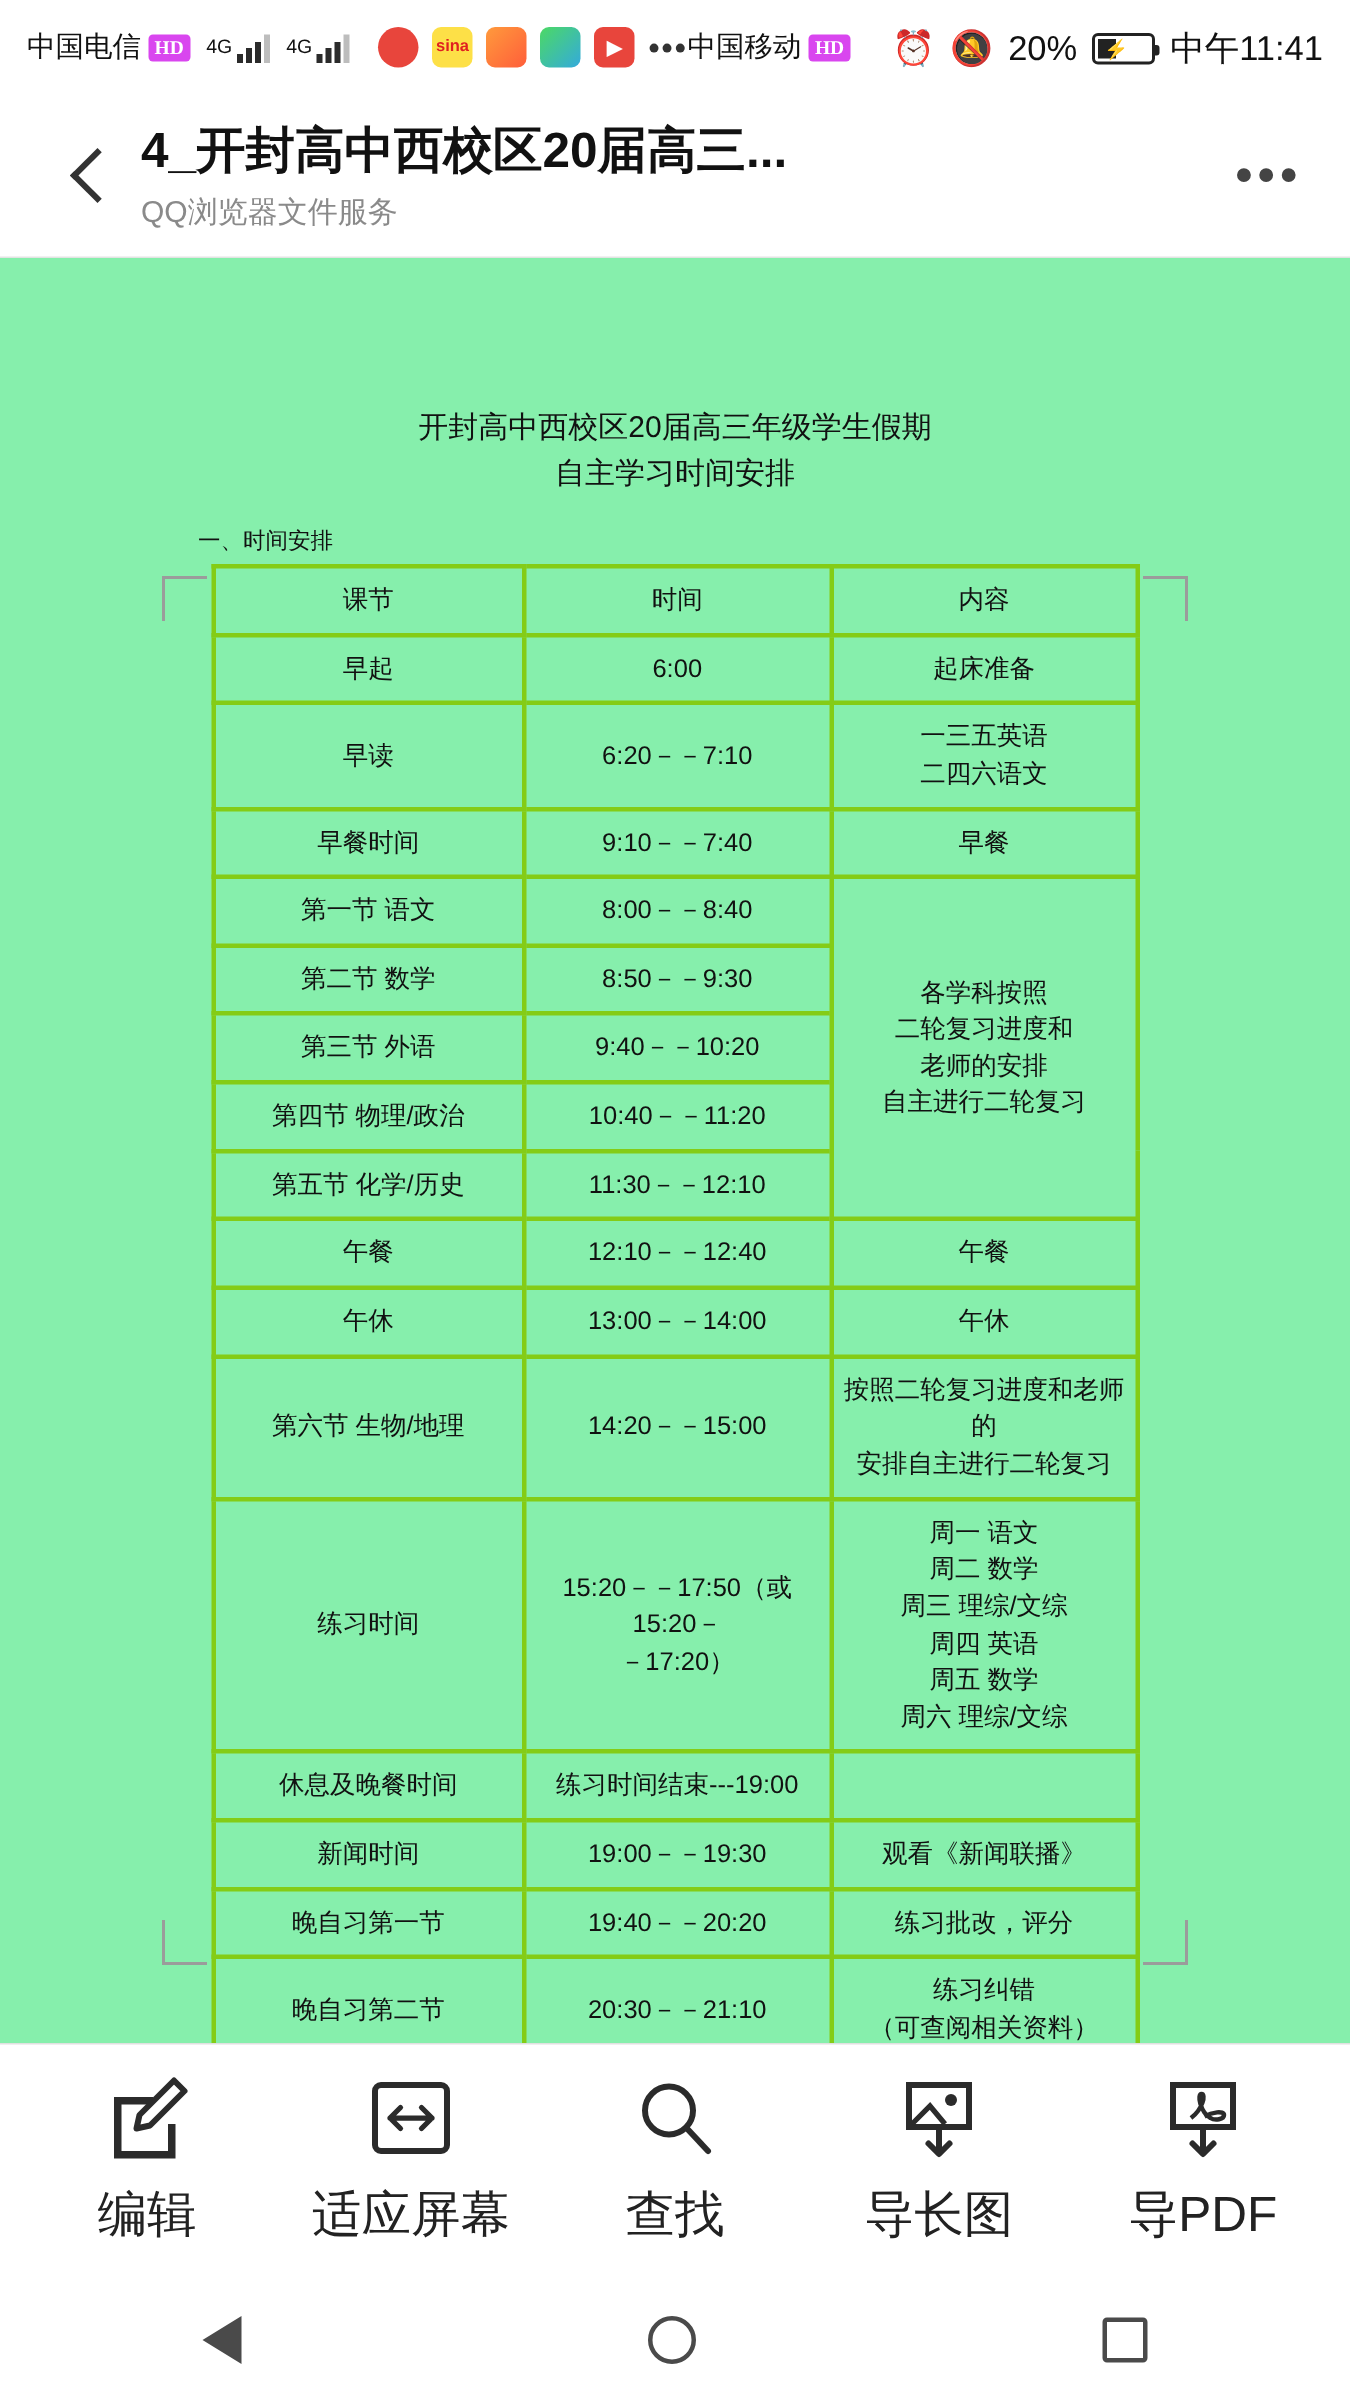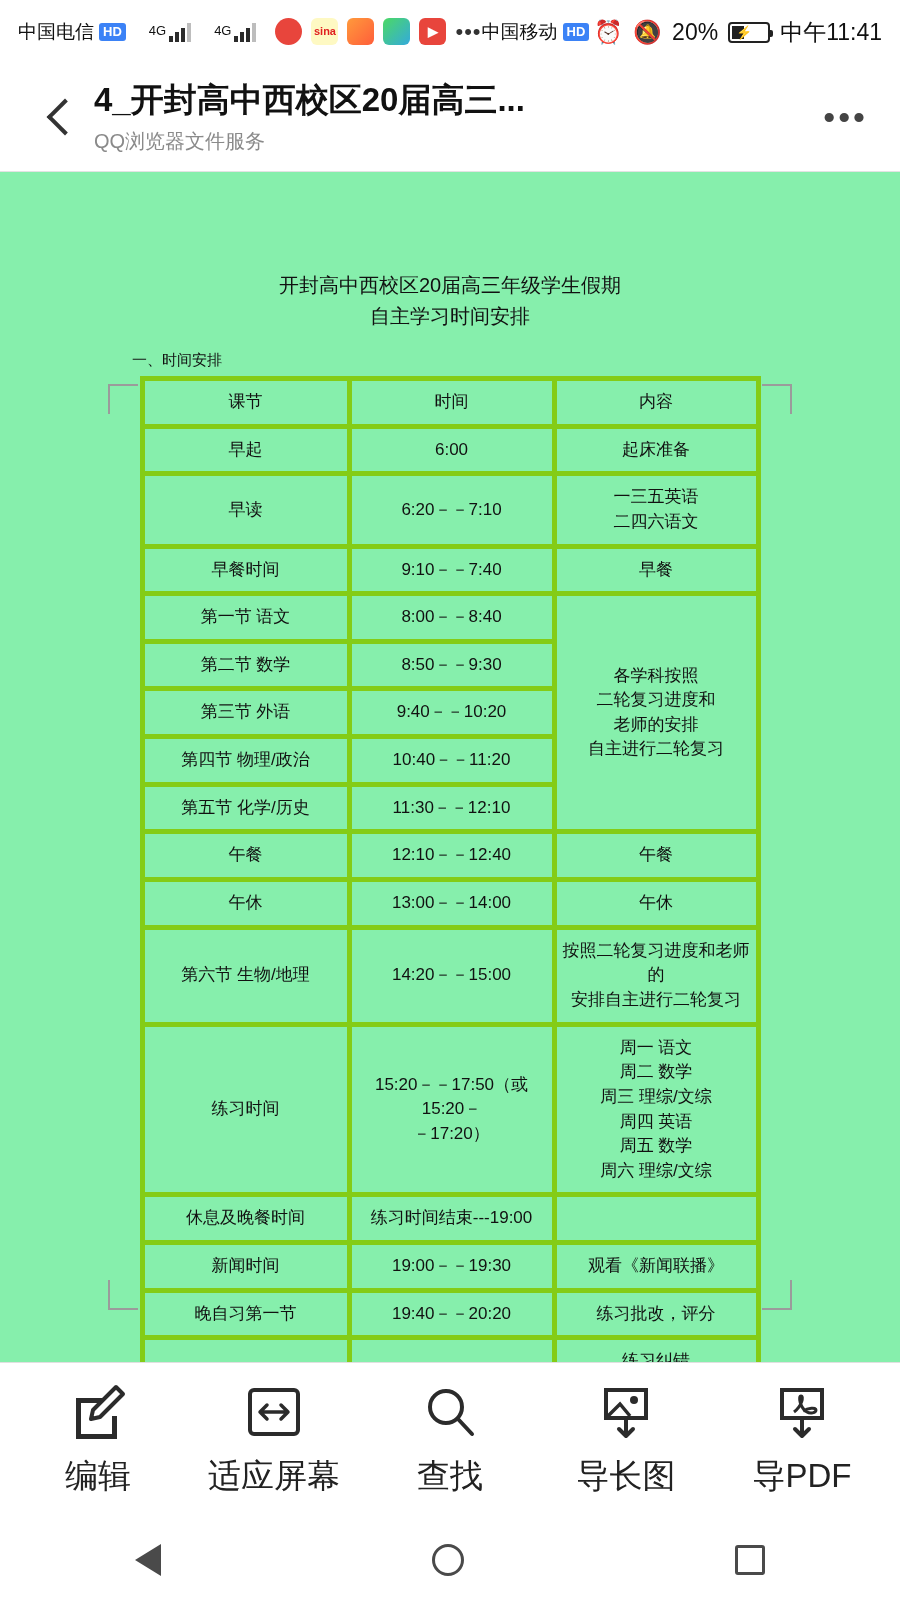--- a/index.html
+++ b/index.html
@@ -22,41 +22,42 @@
   .carriers {
     display: flex;
     flex-direction: row;
     justify-content: center;
     font-size: 19px;
     line-height: 1.45;
     color: #111;
   }
   .carrier-row { display: flex; align-items: center; gap: 5px; white-space: nowrap; }
   .hd-badge {
-    background: #3b82f6; color: #fff; font-size: 13px;
+    background: #d946ef; color: #fff; font-size: 13px;
     border-radius: 3px; padding: 1px 4px; line-height: 1.2;
     font-weight: bold;
-  }
-  .sig-group { display: flex; align-items: flex-end; gap: 3px; margin-left: 18px; text-align: center; }
+    font-family: Liberation Serif, serif;
+  }
+  .sig-group { display: flex; align-items: flex-end; gap: 3px; margin-left: 6px; text-align: center; }
   .sig-label { font-size: 13px; color: #111; align-self: flex-start; }
   .bars { display: flex; align-items: flex-end; gap: 2px; height: 20px; }
   .bars i { width: 4px; background: #2b2b2b; display: block; }
   .bars i:nth-child(1) { height: 6px; }
   .bars i:nth-child(2) { height: 10px; }
   .bars i:nth-child(3) { height: 14px; }
   .bars i:nth-child(4) { height: 19px; background: #bdbdbd; }
 
   .tray-icons { display: flex; align-items: center; gap: 9px; margin-left: 14px; }
   .tray-ico {
     width: 27px; height: 27px; border-radius: 6px;
     display: flex; align-items: center; justify-content: center;
     font-size: 13px; color: #fff; font-weight: bold;
   }
   .ic-pin { background: #e8453c; border-radius: 50% 50% 50% 50%; position: relative; }
-  .ic-sina { background: #fef9c3; color: #e02020; font-size: 11px; border: 0; }
+  .ic-sina { background: #fde047; color: #e02020; font-size: 11px; border: 0; }
   .ic-orange { background: linear-gradient(135deg,#ff9a3c,#ff5e3a); }
   .ic-green { background: linear-gradient(135deg,#4cd964,#34aadc); }
   .ic-red { background: #e8453c; }
   .dots-ico { font-size: 22px; color: #333; letter-spacing: 1px; }
 
   .status-right {
     margin-left: auto; display: flex; align-items: center; gap: 10px;
     font-size: 23px; color: #111;
   }
   .battery {
@@ -119,21 +120,21 @@
   .sec-label {
     font-size: 15px; color: #111; margin: 19px 0 6px 132px;
   }
 
   table.sched {
     width: 616px; margin: 0 auto;
     border-collapse: collapse;
     table-layout: fixed;
   }
   table.sched td {
-    border: 5px solid #84cc16;
+    border: 3px solid #84cc16;
     font-size: 17px;
     color: #111;
     text-align: center;
     padding: 9px 4px;
     line-height: 1.45;
     vertical-align: middle;
   }
   table.sched col.c1 { width: 207px; }
   table.sched col.c2 { width: 205px; }
   table.sched col.c3 { width: 204px; }

